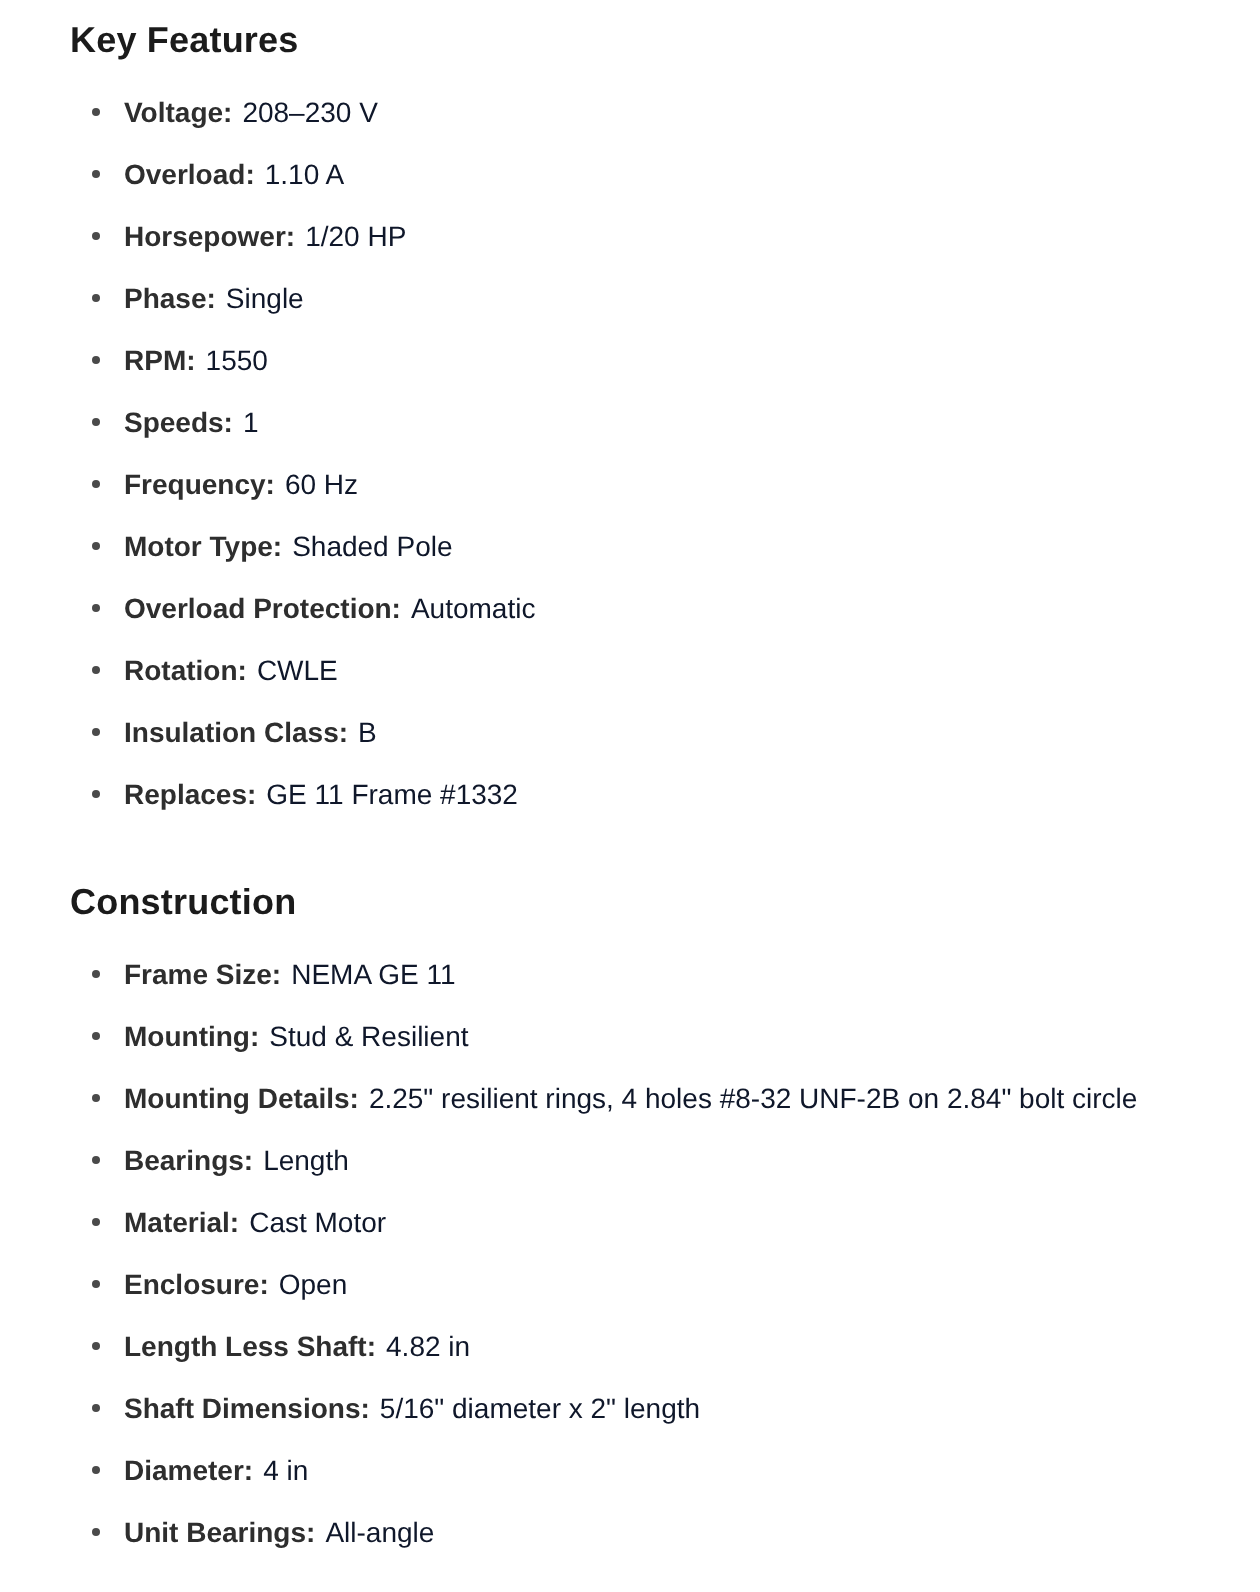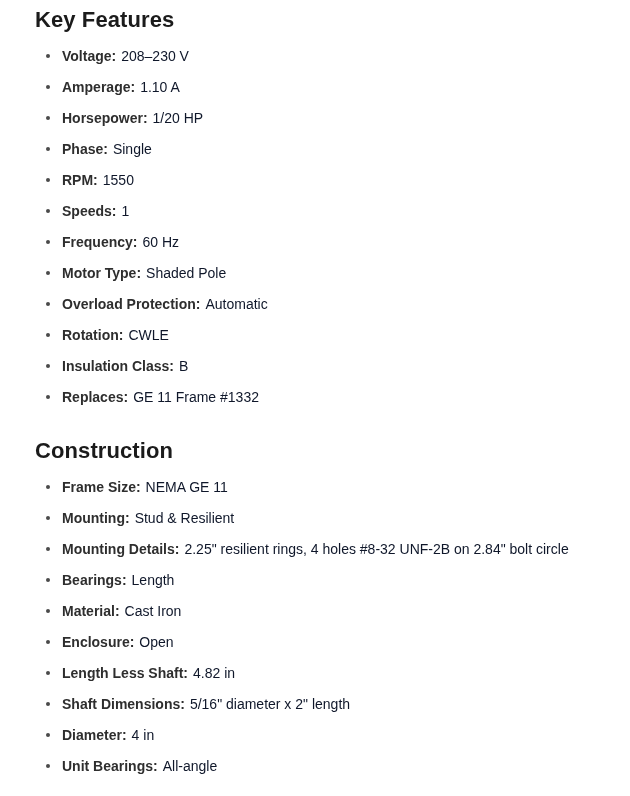--- a/index.html
+++ b/index.html
@@ -13,21 +13,21 @@
     height: 796px;
     box-sizing: border-box;
     padding: 8px 30px 0 35px;
     overflow: hidden;
   }
   .section + .section {
     margin-top: 32px;
   }
   h2.section-title {
     margin: 0;
-    font-size: 22px;
+    font-size: 18px;
     line-height: 24px;
     font-weight: bold;
     color: #1b1b1b;
     letter-spacing: 0.1px;
   }
   ul.spec-list {
     list-style: none;
     margin: 14px 0 0 0;
     padding: 0;
   }
@@ -66,21 +66,21 @@
 
 <div class="page" id="content">
   <section class="section">
     <h2 class="section-title">Key Features</h2>
     <ul class="spec-list">
   <li class="spec-item">
     <span class="bullet"></span><span class="spec-label">Voltage:</span><span class="spec-value">208–230 V</span>
   </li>
 
   <li class="spec-item">
-    <span class="bullet"></span><span class="spec-label">Amperage:</span><span class="spec-value">1.10 A</span>
+    <span class="bullet"></span><span class="spec-label">Overload:</span><span class="spec-value">1.10 A</span>
   </li>
 
   <li class="spec-item">
     <span class="bullet"></span><span class="spec-label">Horsepower:</span><span class="spec-value">1/20 HP</span>
   </li>
 
   <li class="spec-item">
     <span class="bullet"></span><span class="spec-label">Phase:</span><span class="spec-value">Single</span>
   </li>
 
@@ -131,21 +131,21 @@
 
   <li class="spec-item">
     <span class="bullet"></span><span class="spec-label">Mounting Details:</span><span class="spec-value">2.25" resilient rings, 4 holes #8-32 UNF-2B on 2.84" bolt circle</span>
   </li>
 
   <li class="spec-item">
     <span class="bullet"></span><span class="spec-label">Bearings:</span><span class="spec-value">Length</span>
   </li>
 
   <li class="spec-item">
-    <span class="bullet"></span><span class="spec-label">Material:</span><span class="spec-value">Cast Iron</span>
+    <span class="bullet"></span><span class="spec-label">Material:</span><span class="spec-value">Cast Motor</span>
   </li>
 
   <li class="spec-item">
     <span class="bullet"></span><span class="spec-label">Enclosure:</span><span class="spec-value">Open</span>
   </li>
 
   <li class="spec-item">
     <span class="bullet"></span><span class="spec-label">Length Less Shaft:</span><span class="spec-value">4.82 in</span>
   </li>
 

